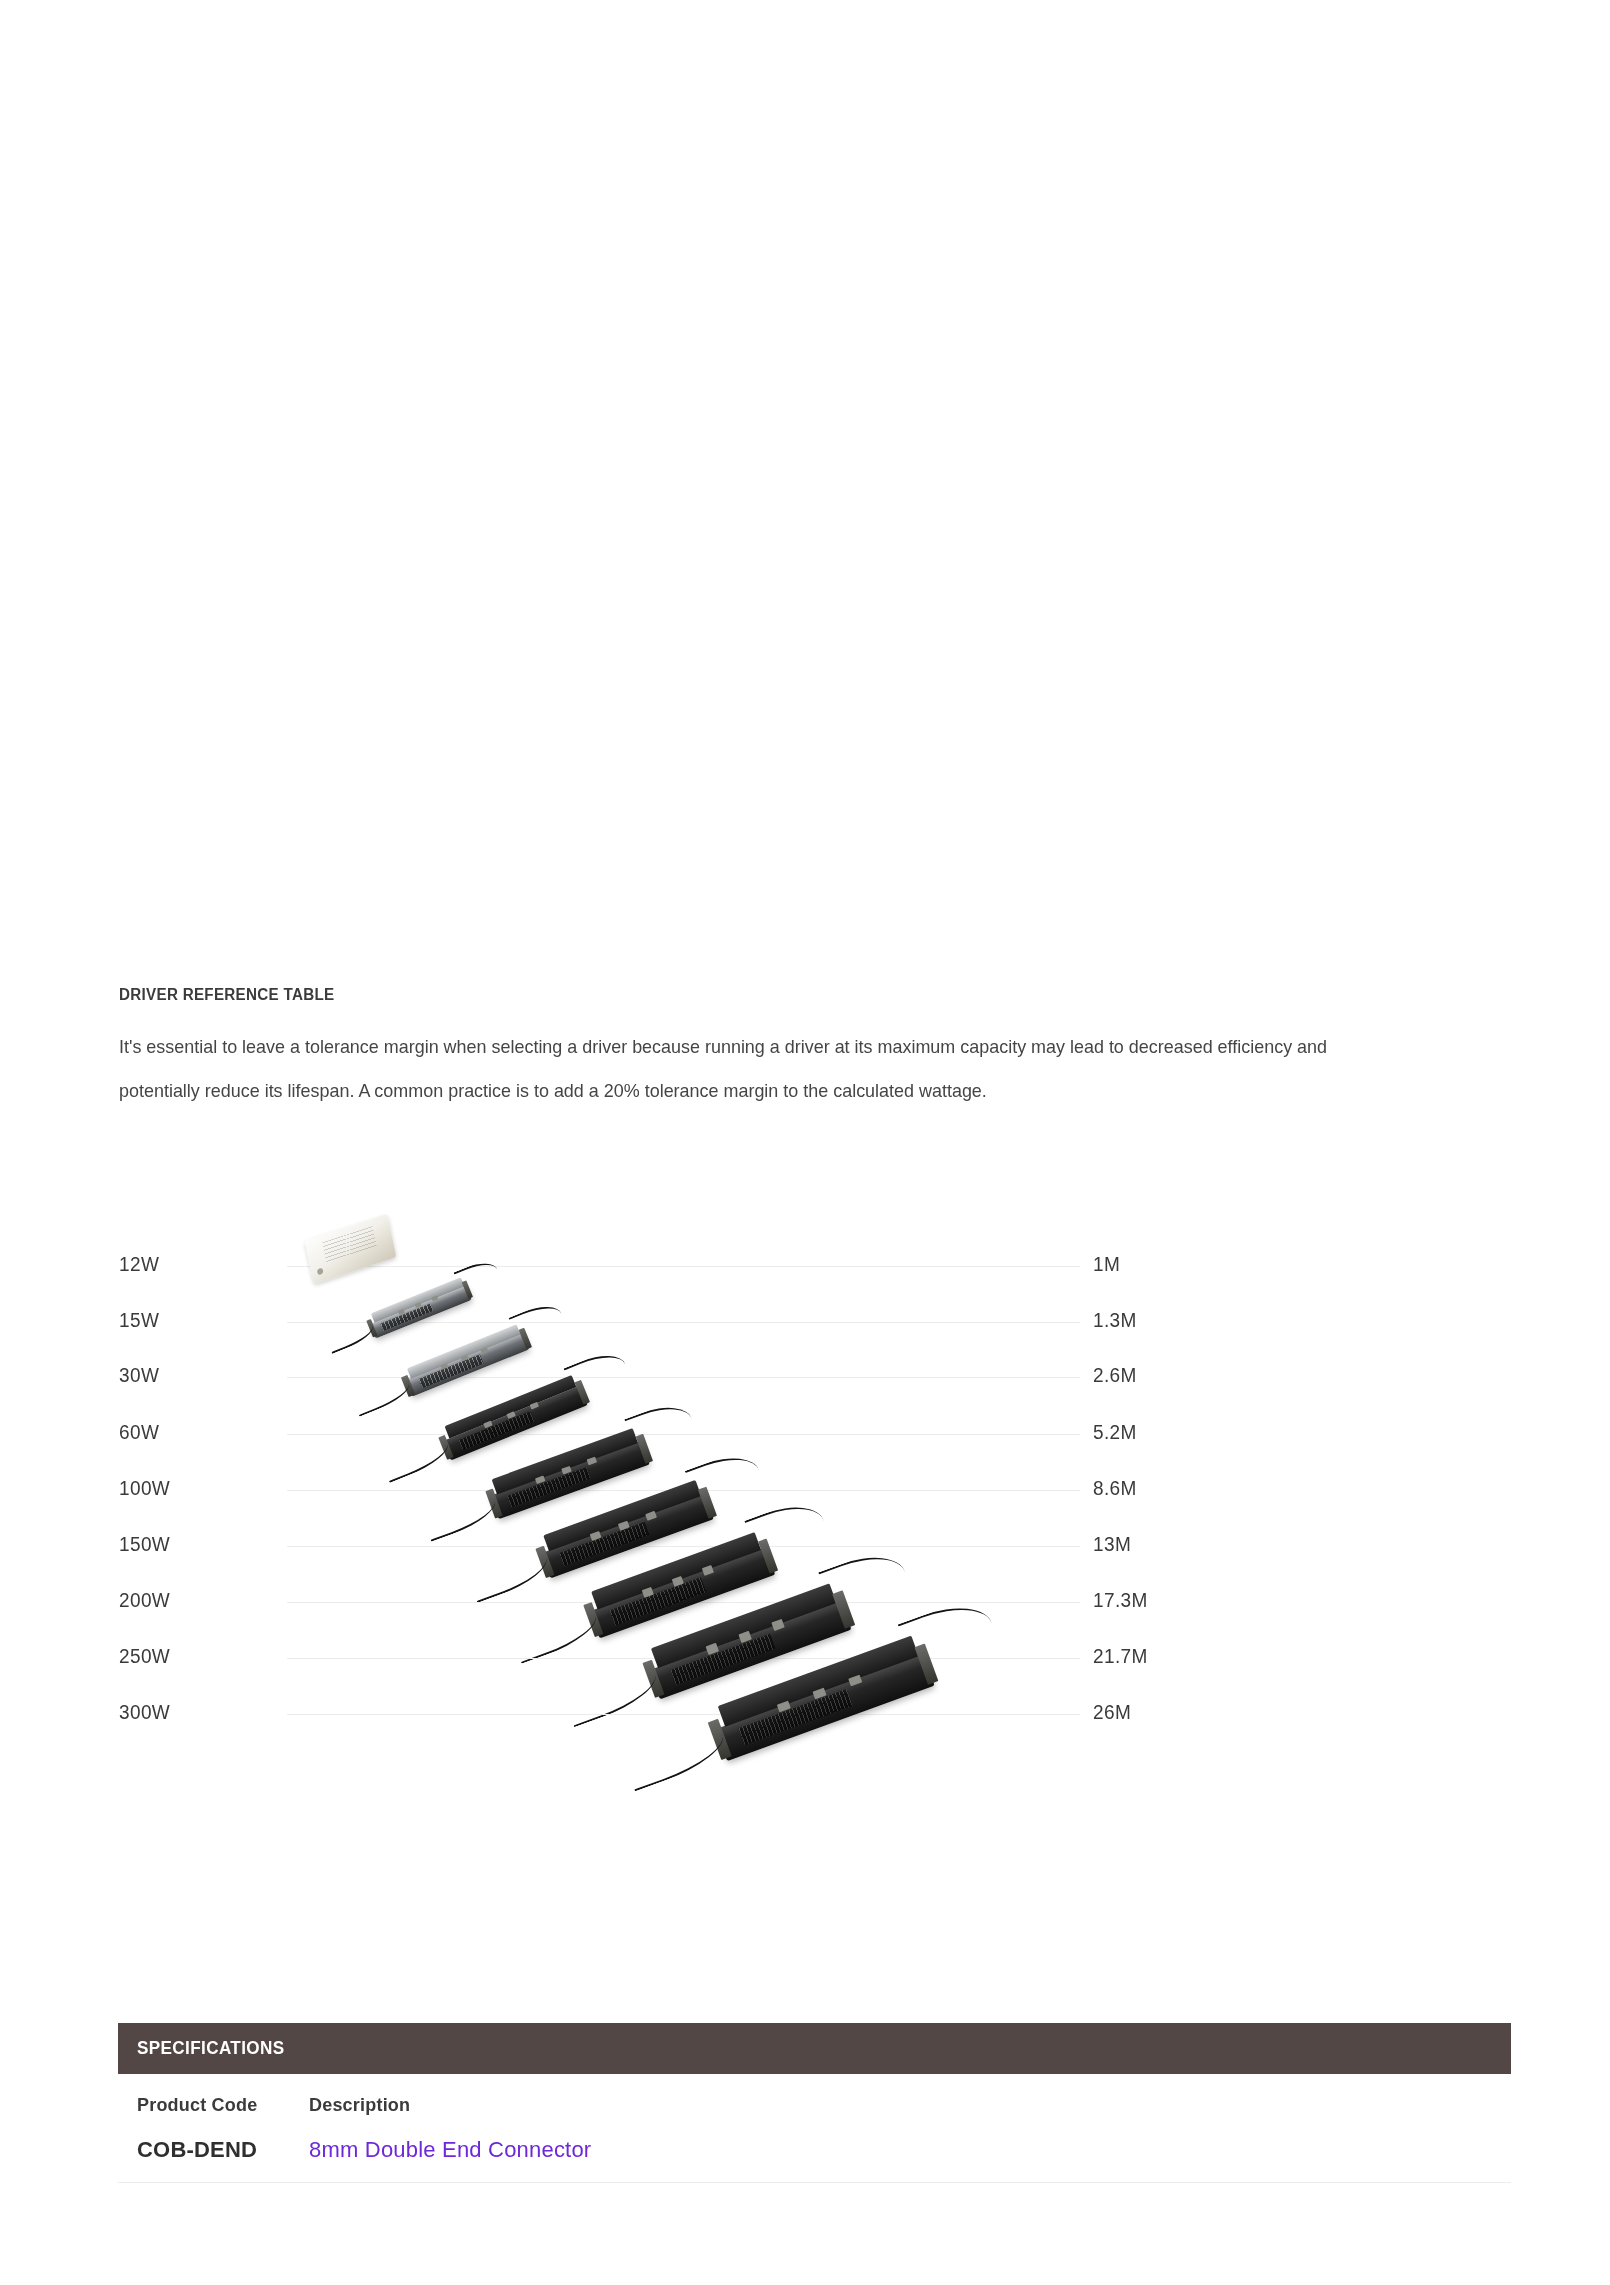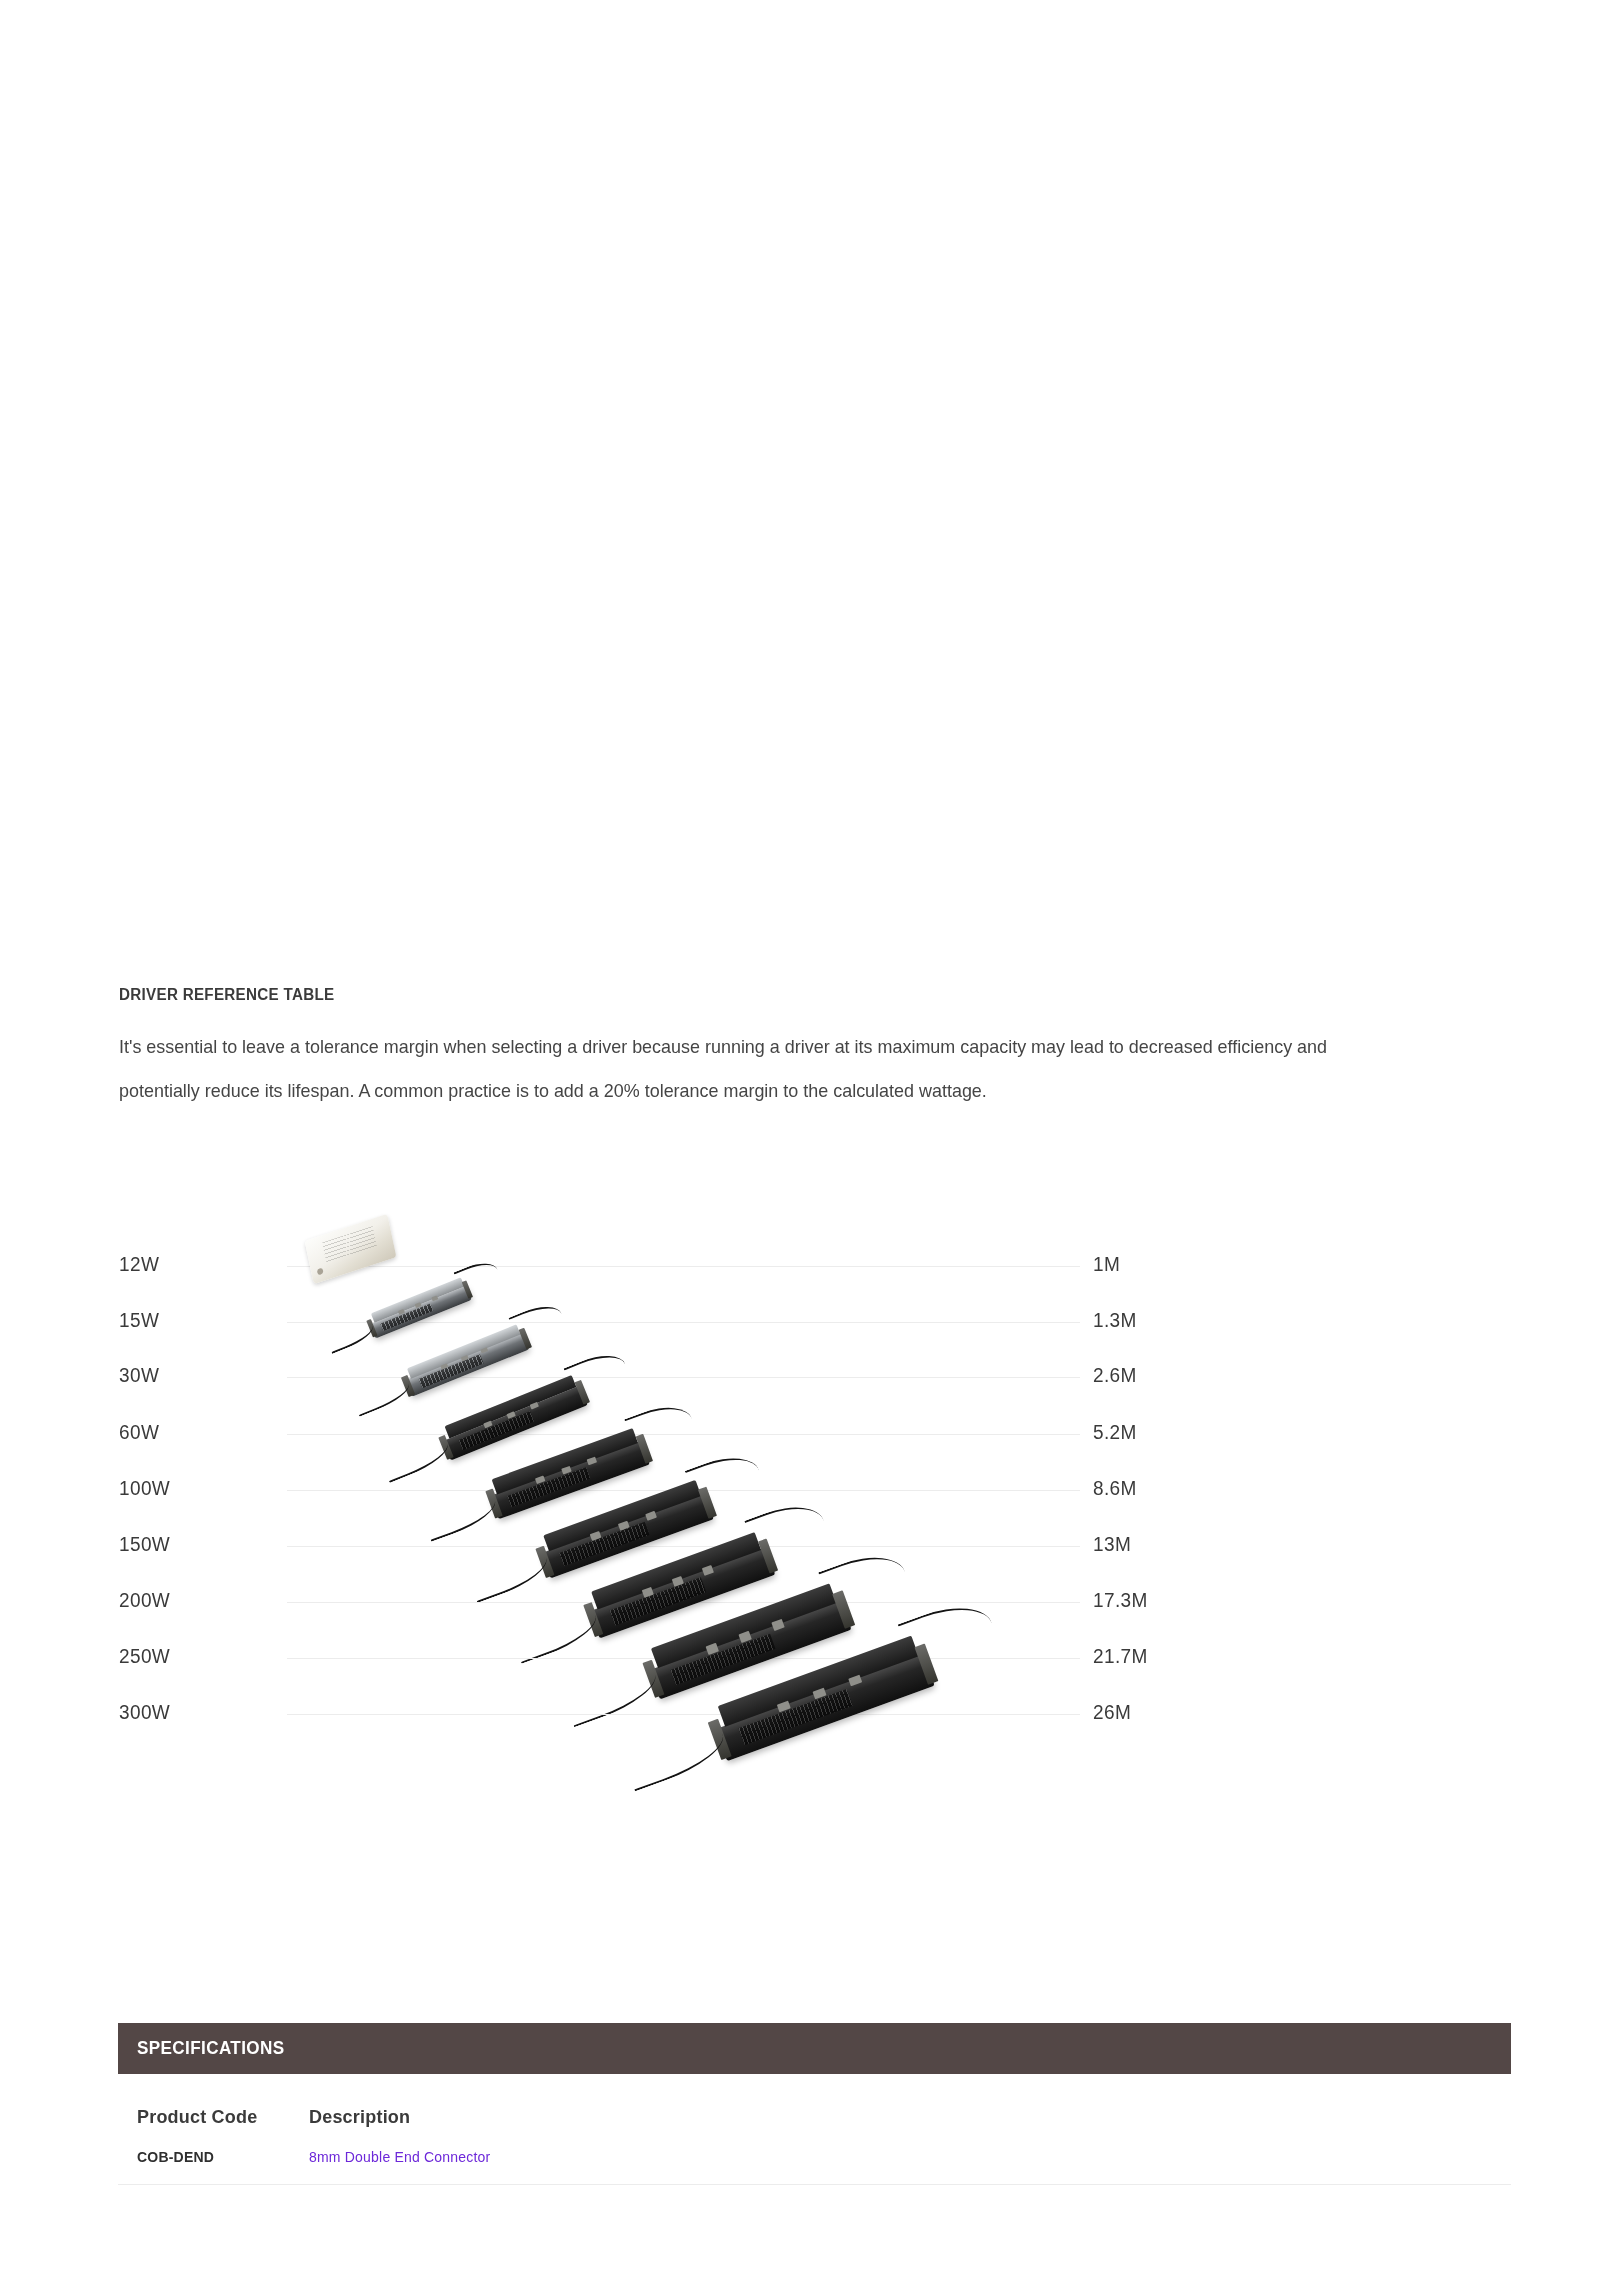--- a/index.html
+++ b/index.html
@@ -177,32 +177,32 @@
     padding-left: 19px;
   }
   .spec-bar-title {
     color: #ffffff;
     font-size: 18px;
     font-weight: bold;
     letter-spacing: 0.4px;
     transform: scaleX(0.95);
     transform-origin: left center;
   }
-  .spec-table { width: 100%; border-collapse: collapse; margin-top: 12px; }
+  .spec-table { width: 100%; border-collapse: collapse; }
   .spec-table th {
     text-align: left;
     font-size: 18px;
     font-weight: bold;
     color: #3b3b3b;
     padding: 21px 0 13.2px 19px;
     letter-spacing: 0.2px;
   }
   .spec-table td {
     text-align: left;
-    font-size: 14px;
+    font-size: 22px;
     padding: 7.6px 0 19px 19px;
     letter-spacing: 0.2px;
   }
   .spec-table td.code { font-weight: bold; color: #2f2f2f; }
   .spec-table td.desc { color: #6d28d9; font-weight: 400; }
   .spec-col-code { width: 172px; }
   .spec-divider {
     height: 0.9px;
     background: #ececec;
     width: 1393px;

